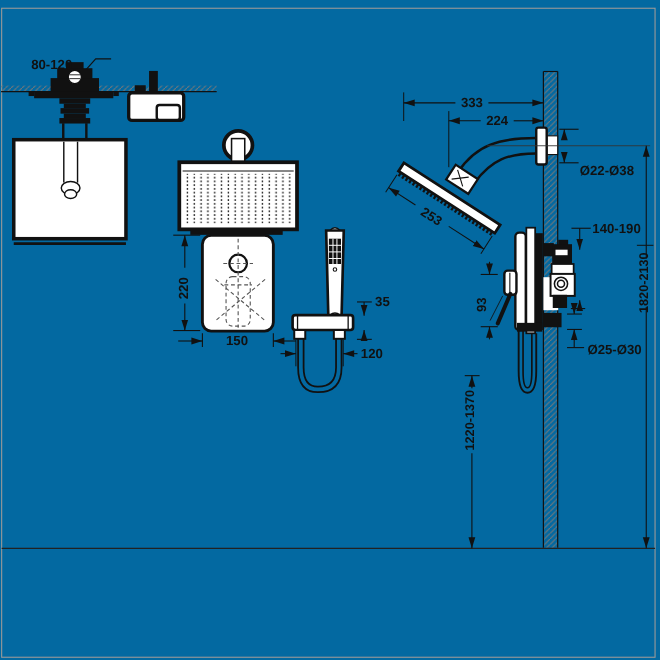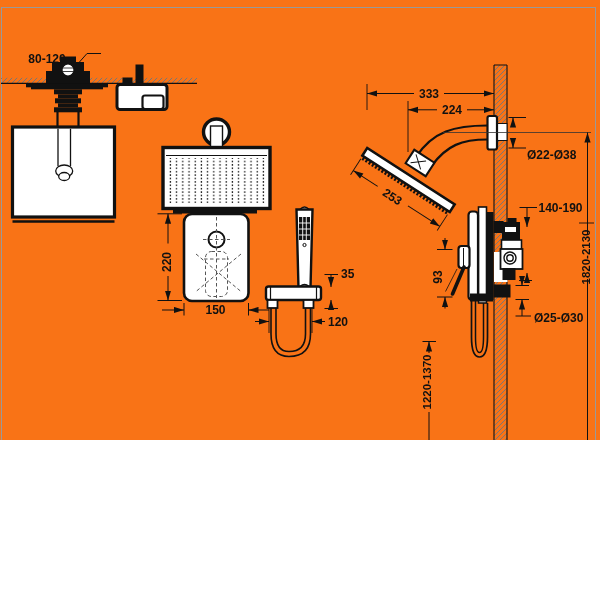--- a/index.html
+++ b/index.html
@@ -1,16 +1,16 @@
 <!DOCTYPE html>
 <html><head>
 <meta charset="utf-8">
 <style>
   html,body{margin:0;padding:0;background:#fff;}
-  .stage{position:relative;width:600px;height:440px;background:#f97316;overflow:hidden;}
+  .stage{position:relative;width:600px;height:600px;background:#0369a1;overflow:hidden;}
   svg{display:block;}
   text.dim{font-family:"Liberation Sans",sans-serif;font-weight:bold;font-size:12px;fill:#111;}
   text.dim.small{font-size:11.5px;}
 </style>
 </head>
 <body>
 
 <div class="stage">
 <svg width="600" height="600" viewBox="0 0 600 600">
   <defs>

